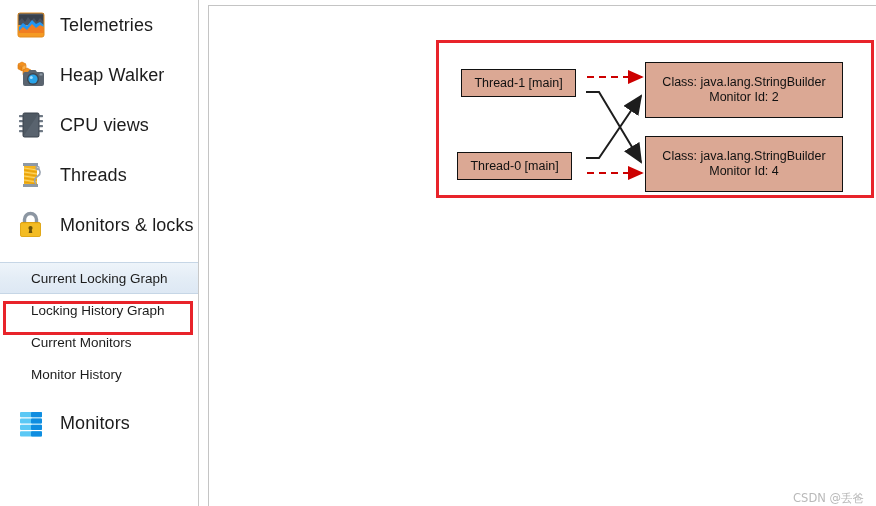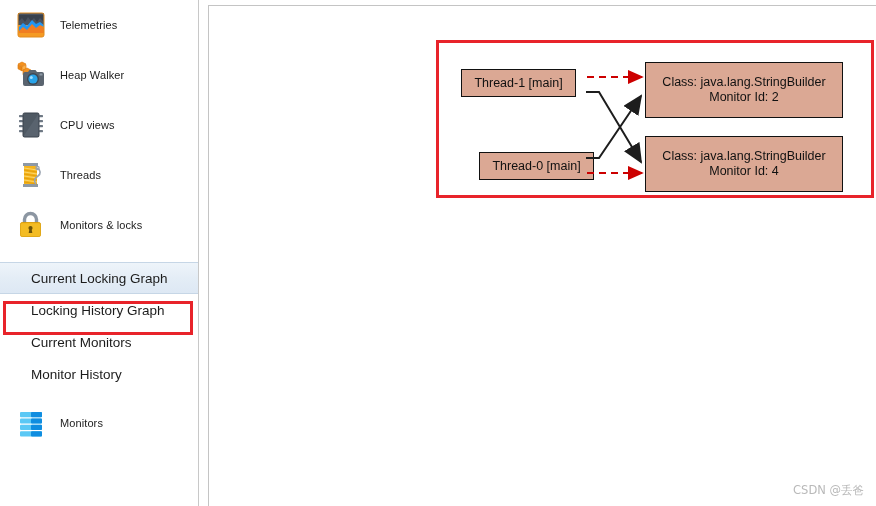--- a/index.html
+++ b/index.html
@@ -40,21 +40,21 @@
     cursor: default;
   }
   .nav-major .ico {
     width: 34px;
     height: 34px;
     flex: 0 0 34px;
     position: relative;
     margin-right: 12px;
   }
   .nav-major .lbl {
-    font-size: 11px;
+    font-size: 18px;
     color: #1c1c1c;
     letter-spacing: .1px;
   }
   .nav-sub {
     height: 32px;
     display: flex;
     align-items: center;
     padding-left: 31px;
     box-sizing: border-box;
     font-size: 13.5px;
@@ -134,21 +134,21 @@
     top: 0;
     width: 100%;
     height: 100%;
     overflow: visible;
     pointer-events: none;
   }
 
   .watermark {
     position: absolute;
     right: 12px;
-    bottom: 8px;
+    bottom: 0;
     font-size: 11.5px;
     color: #b9b9b9;
     font-family: "DejaVu Sans", sans-serif;
     user-select: none;
   }
 </style>
 </head>
 <body>
 
 <div id="app">
@@ -281,21 +281,21 @@
 
   <div class="content">
     <div class="panel">
       <div class="graph-area">
 
         <div class="hilite-box"></div>
 
         <div class="node thread" style="left:252px; top:63px;">
           <span>Thread-1 [main]</span>
         </div>
-        <div class="node thread" style="left:270px; top:146px;">
+        <div class="node thread" style="left:248px; top:146px;">
           <span>Thread-0 [main]</span>
         </div>
 
         <div class="node monitor" style="left:436px; top:56px;">
           <div class="two-line">
             <div>Class: java.lang.StringBuilder</div>
             <div>Monitor Id: 2</div>
           </div>
         </div>
         <div class="node monitor" style="left:436px; top:130px;">

